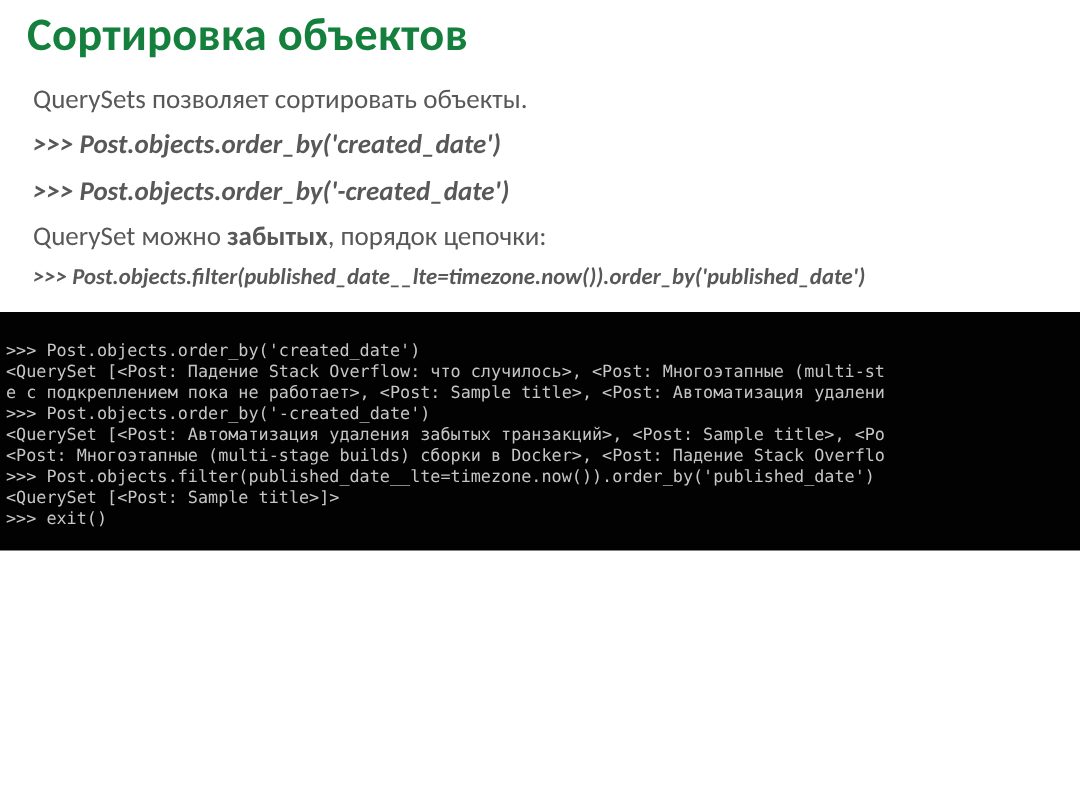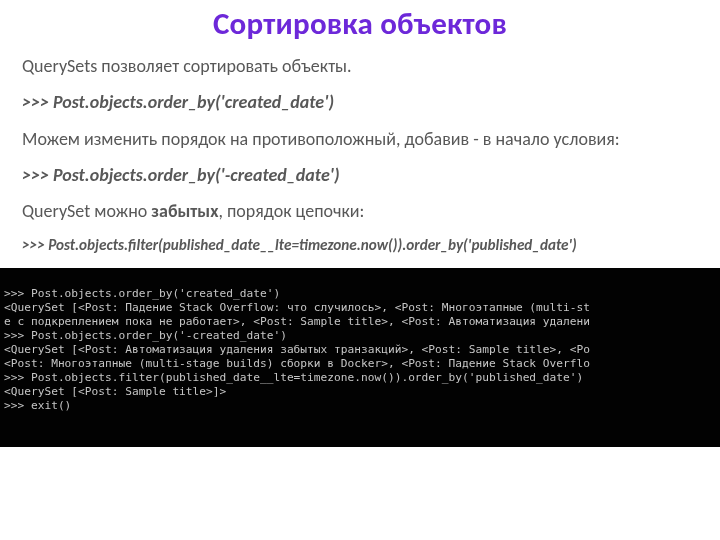--- a/index.html
+++ b/index.html
@@ -12,53 +12,52 @@
     color: #585858;
   }
   .slide {
     box-sizing: border-box;
     width: 720px;
     height: 540px;
     padding: 0 18px 0 18px;
     position: relative;
   }
   .title {
-    text-align: center;
     font-size: 31px;
     font-weight: 700;
-    color: #6d28d9;
+    color: #15803d;
     margin: 4px 0 12px 0;
     letter-spacing: 0.2px;
   }
   .body {
     font-size: 18px;
     line-height: 1.35;
   }
   .p {
-    margin: 12px 0 6px 4px;
+    margin: 0 0 6px 4px;
   }
   .code-inline {
     font-style: italic;
     font-weight: 700;
   }
   .chain-line {
     font-style: italic;
     font-weight: 700;
     font-size: 15.2px;
   }
   .terminal {
     margin-top: 12px;
     margin-left: -18px;
     margin-right: -18px;
     background: #020202;
     color: #c6c6c6;
     font-family: "Lucida Console", Consolas, monospace;
     font-size: 11.2px;
     line-height: 1.25;
-    padding: 5px 0 20px 4px;
+    padding: 5px 0 0 4px;
     white-space: pre;
     overflow: hidden;
   }
   .bold { font-weight:700; }
 </style>
 </head>
 <body>
 
 <div class="slide">
 
@@ -66,21 +65,20 @@
 
   <div class="body">
 
     <div class="p">
       <span>QuerySets </span><span>позволяет сортировать объекты.</span>
     </div>
 
 
     <div class="p code-inline">&gt;&gt;&gt; Post.objects.order_by('created_date')</div>
 
-    <div class="p">Можем изменить порядок на противоположный, добавив - в начало условия:</div>
 
     <div class="p code-inline">&gt;&gt;&gt; Post.objects.order_by('-created_date')</div>
 
     <div class="p">
       <span>QuerySet можно </span><span class="bold">забытых</span><span>, порядок цепочки:</span>
     </div>
 
     <div class="p chain-line">&gt;&gt;&gt; Post.objects.filter(published_date__lte=timezone.now()).order_by('published_date')</div>
 
   </div>

